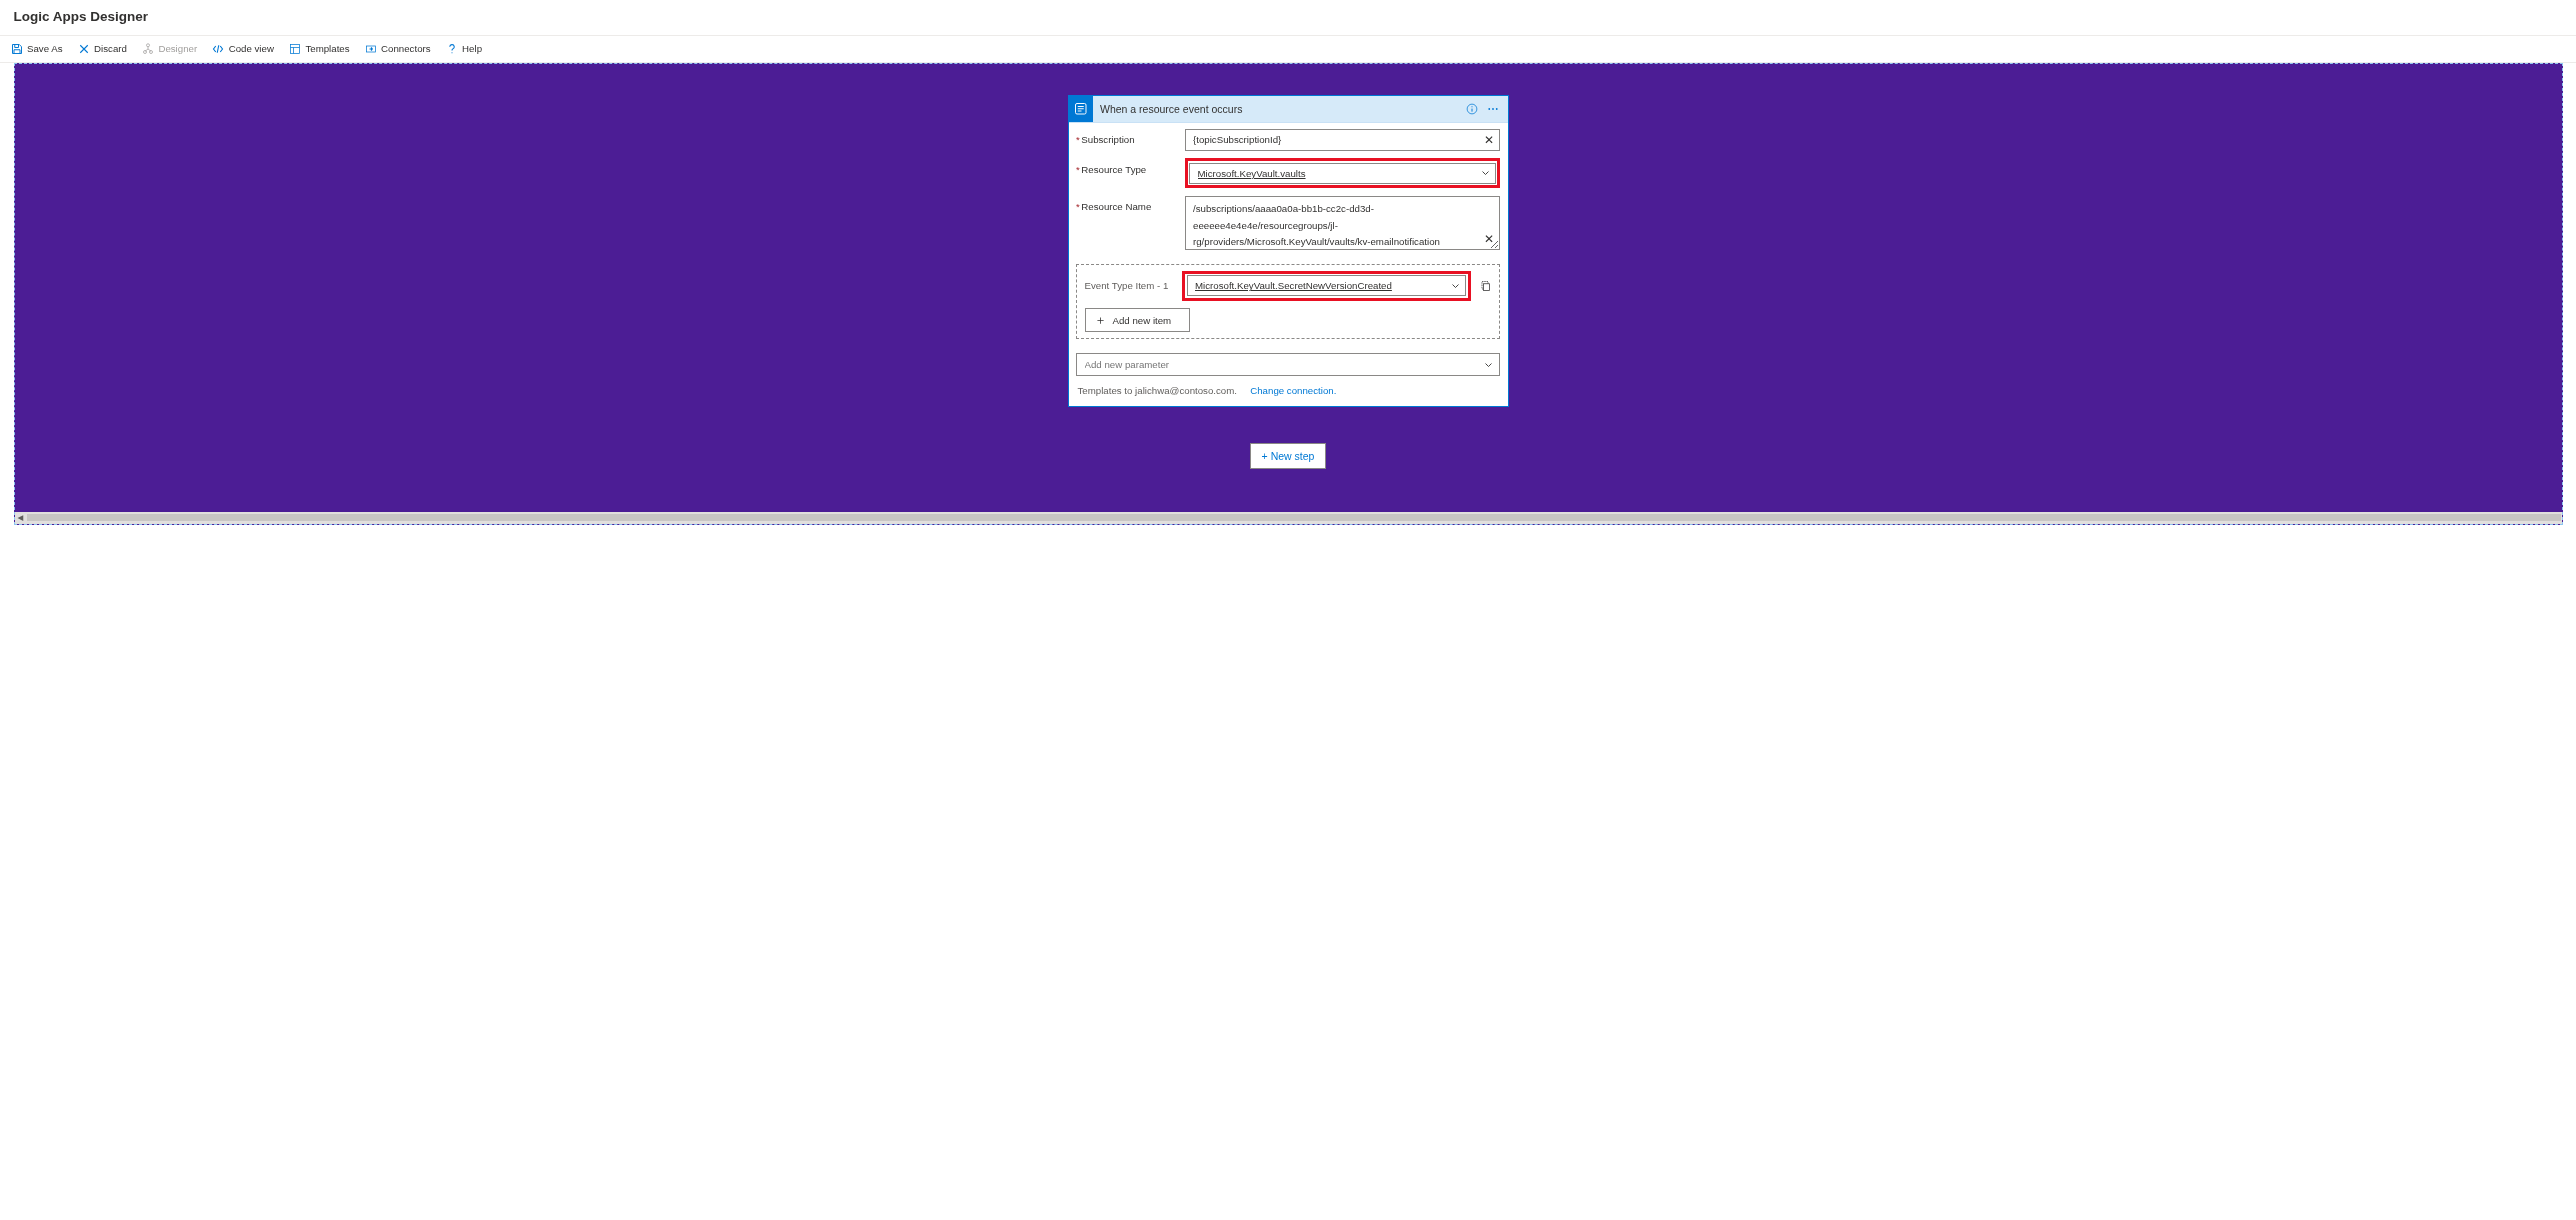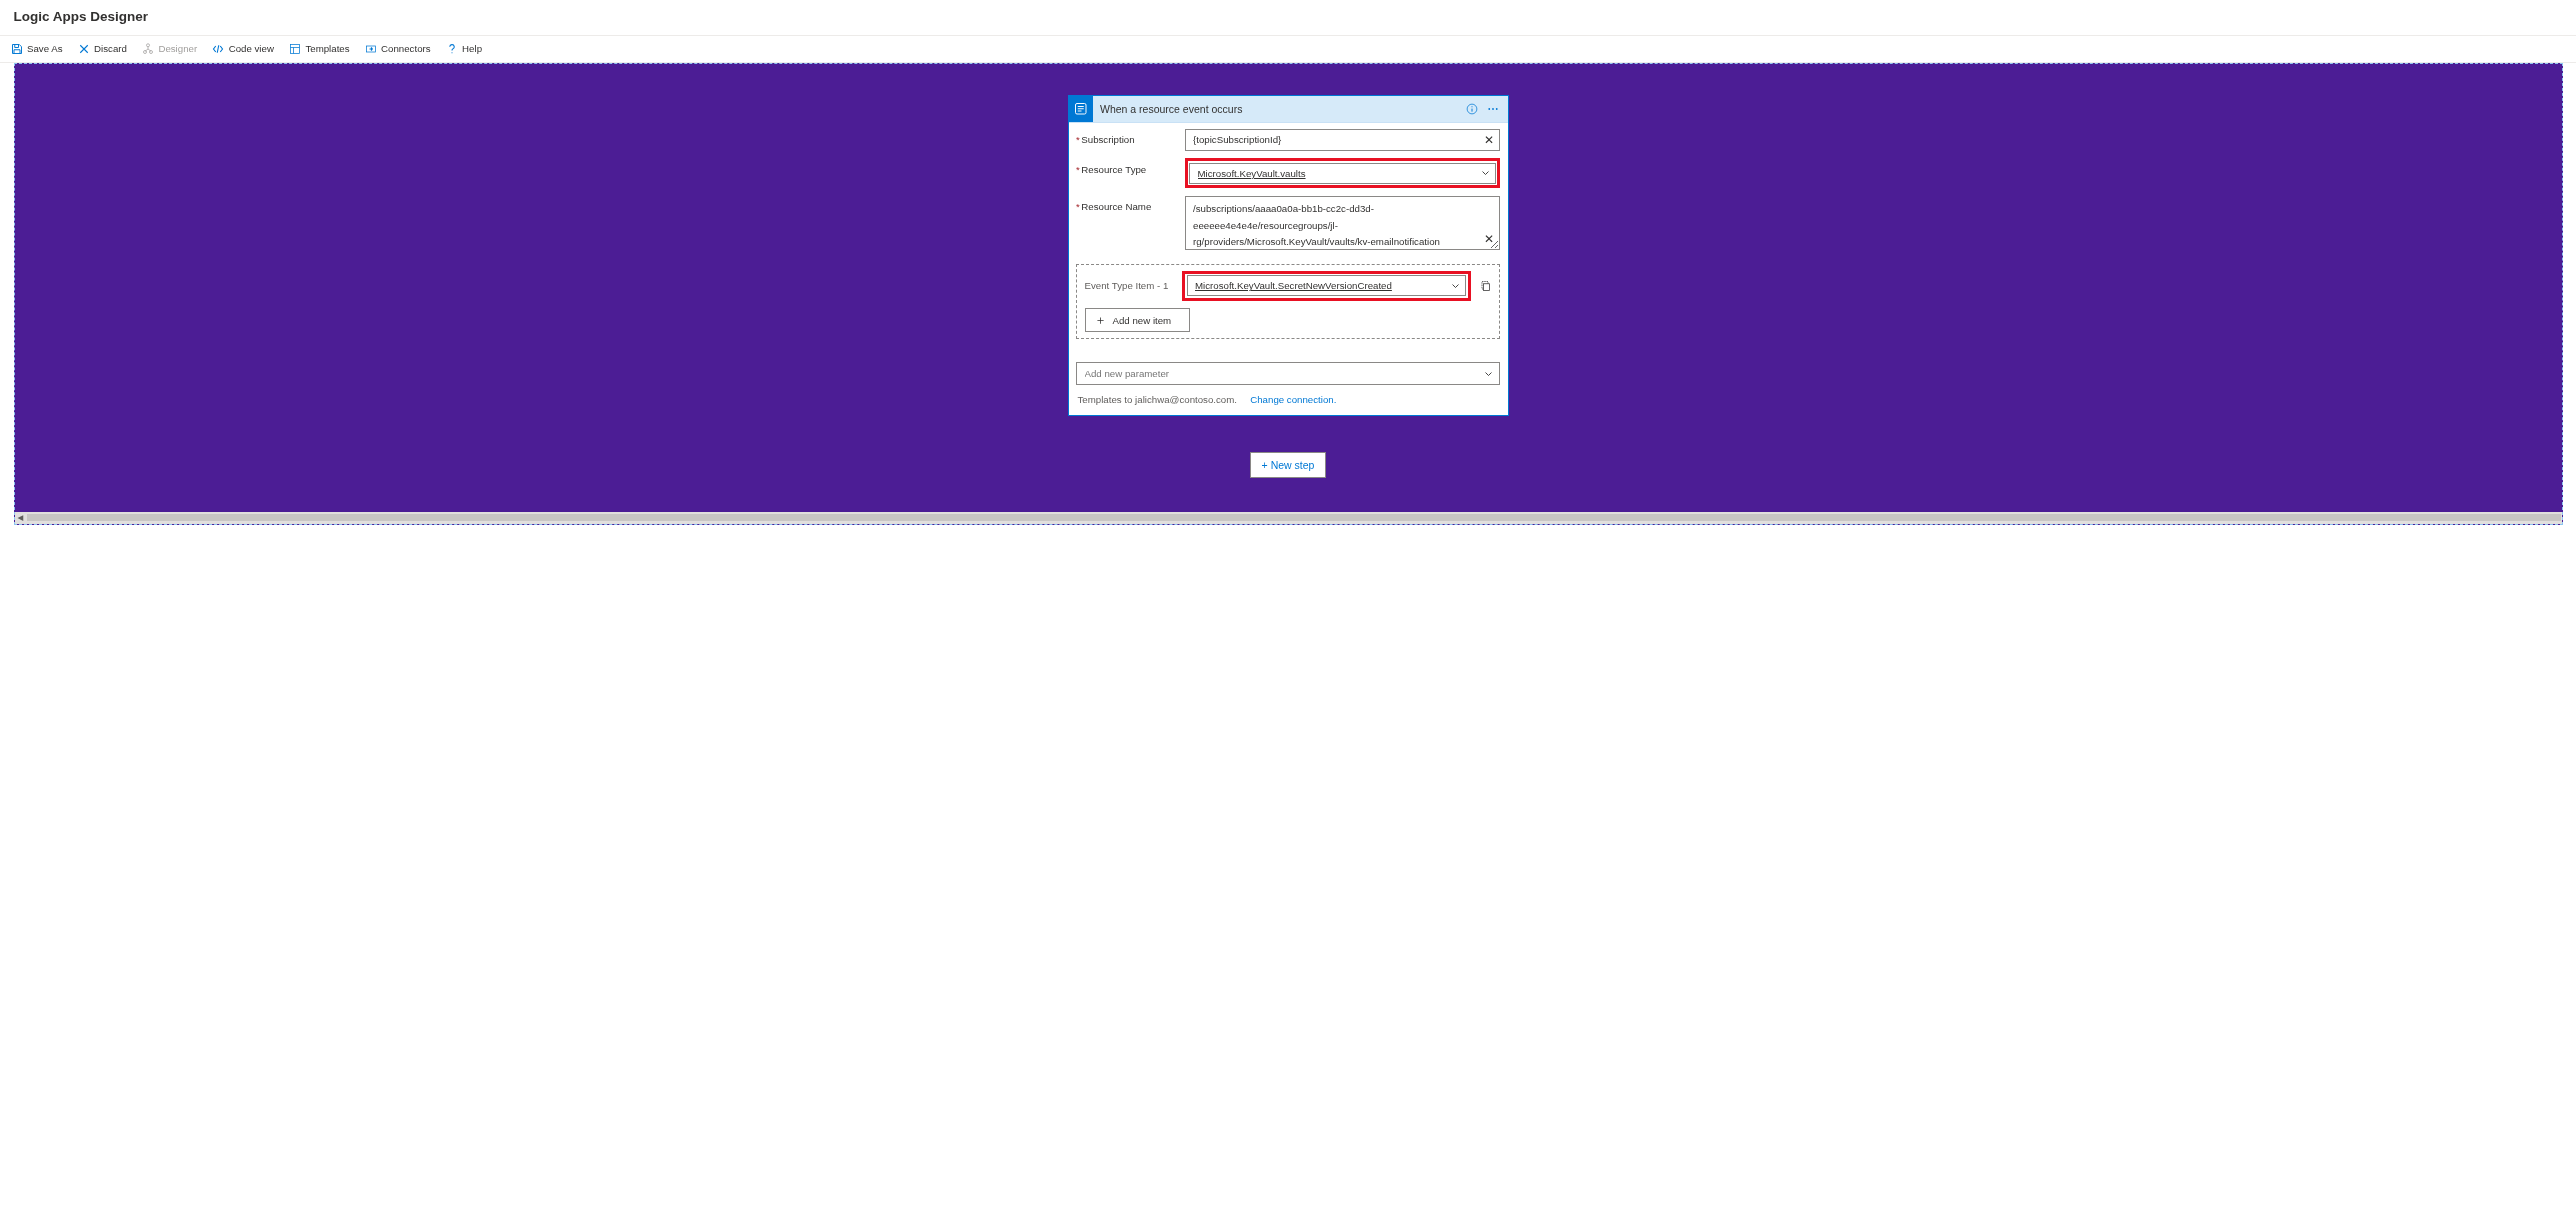--- a/index.html
+++ b/index.html
@@ -37,21 +37,21 @@
 .dashed-panel { border: 0.7px dashed #8a8886; padding: 6px 7.5px; margin-top: 12px; }
 .event-row { display: flex; align-items: center; gap: 7.5px; position: relative; }
 .event-label { width: 90px; flex-shrink: 0; font-size: 9.7px; color: #605e5c; }
 .event-select-wrap { flex: 1; position: relative; }
 .event-select-wrap .text-input { height: 21px; }
 .copy-icon { color: #323130; cursor: pointer; width: 13.5px; display: inline-flex; justify-content: center; }
 
 .add-item-row { border: 0.7px solid #8a8886; background: #fff; height: 24px; display: flex; align-items: center; padding: 0 9px; gap: 6px; margin-top: 7.5px; cursor: pointer; font-size: 9.7px; width: 105px; }
 .plus { font-size: 12px; color: #323130; }
 
-.param-select { margin-top: 23px; position: relative; }
+.param-select { margin-top: 14px; position: relative; }
 .param-select .text-input { color: #605e5c; }
 
 .footer { margin-top: 9px; font-size: 9.7px; color: #605e5c; padding: 0 1.5px; }
 .link { color: #0078d4; cursor: pointer; margin-left: 10.5px; }
 
 .new-step { width: 76px; margin: 0 auto; border: 0.7px solid #8a8886; background: #fff; text-align: center; padding: 6px 0; cursor: pointer; color: #0078d4; font-size: 10.5px; }
 
 .scrollbar-track { position: absolute; left: 0; right: 0; bottom: 0; height: 12px; background: #e1dfdd; display: flex; align-items: center; }
 .scrollbar-arrow { width: 12px; height: 12px; display: flex; align-items: center; justify-content: center; color: #605e5c; font-size: 7.5px; cursor: pointer; }
 .scrollbar-thumb { flex: 1; height: 7.5px; background: #c8c6c4; margin: 0 0.7px; }

